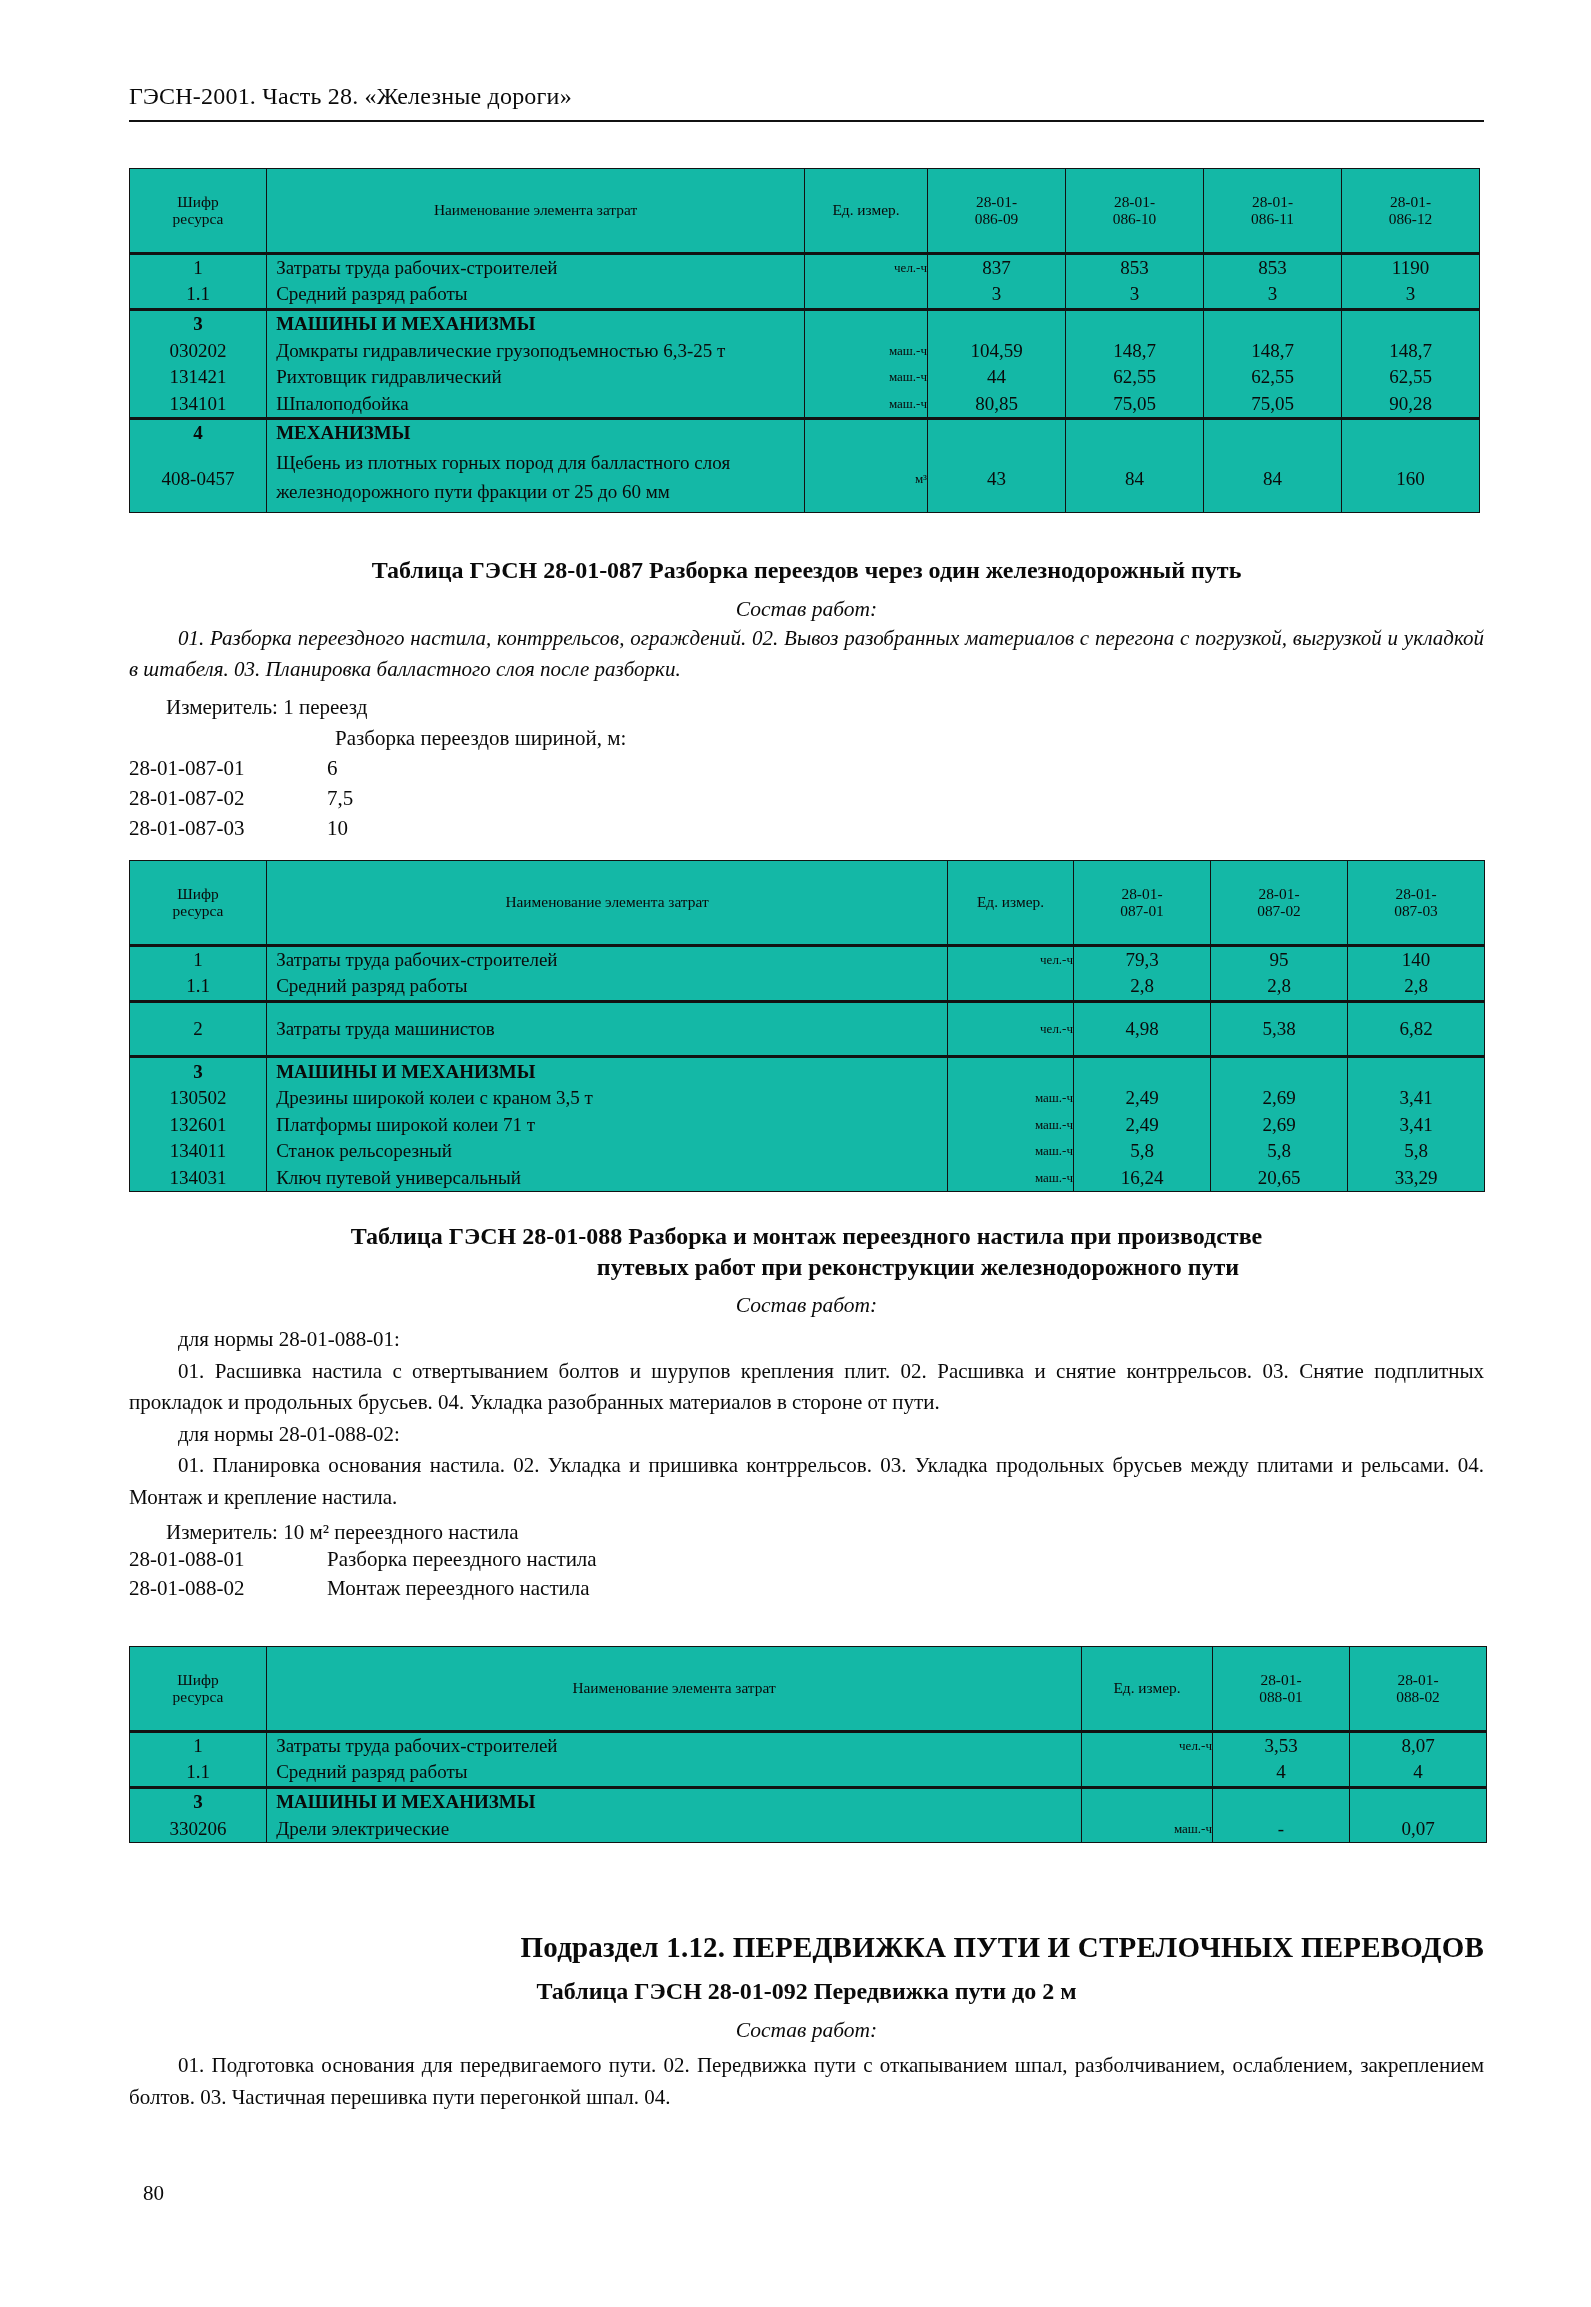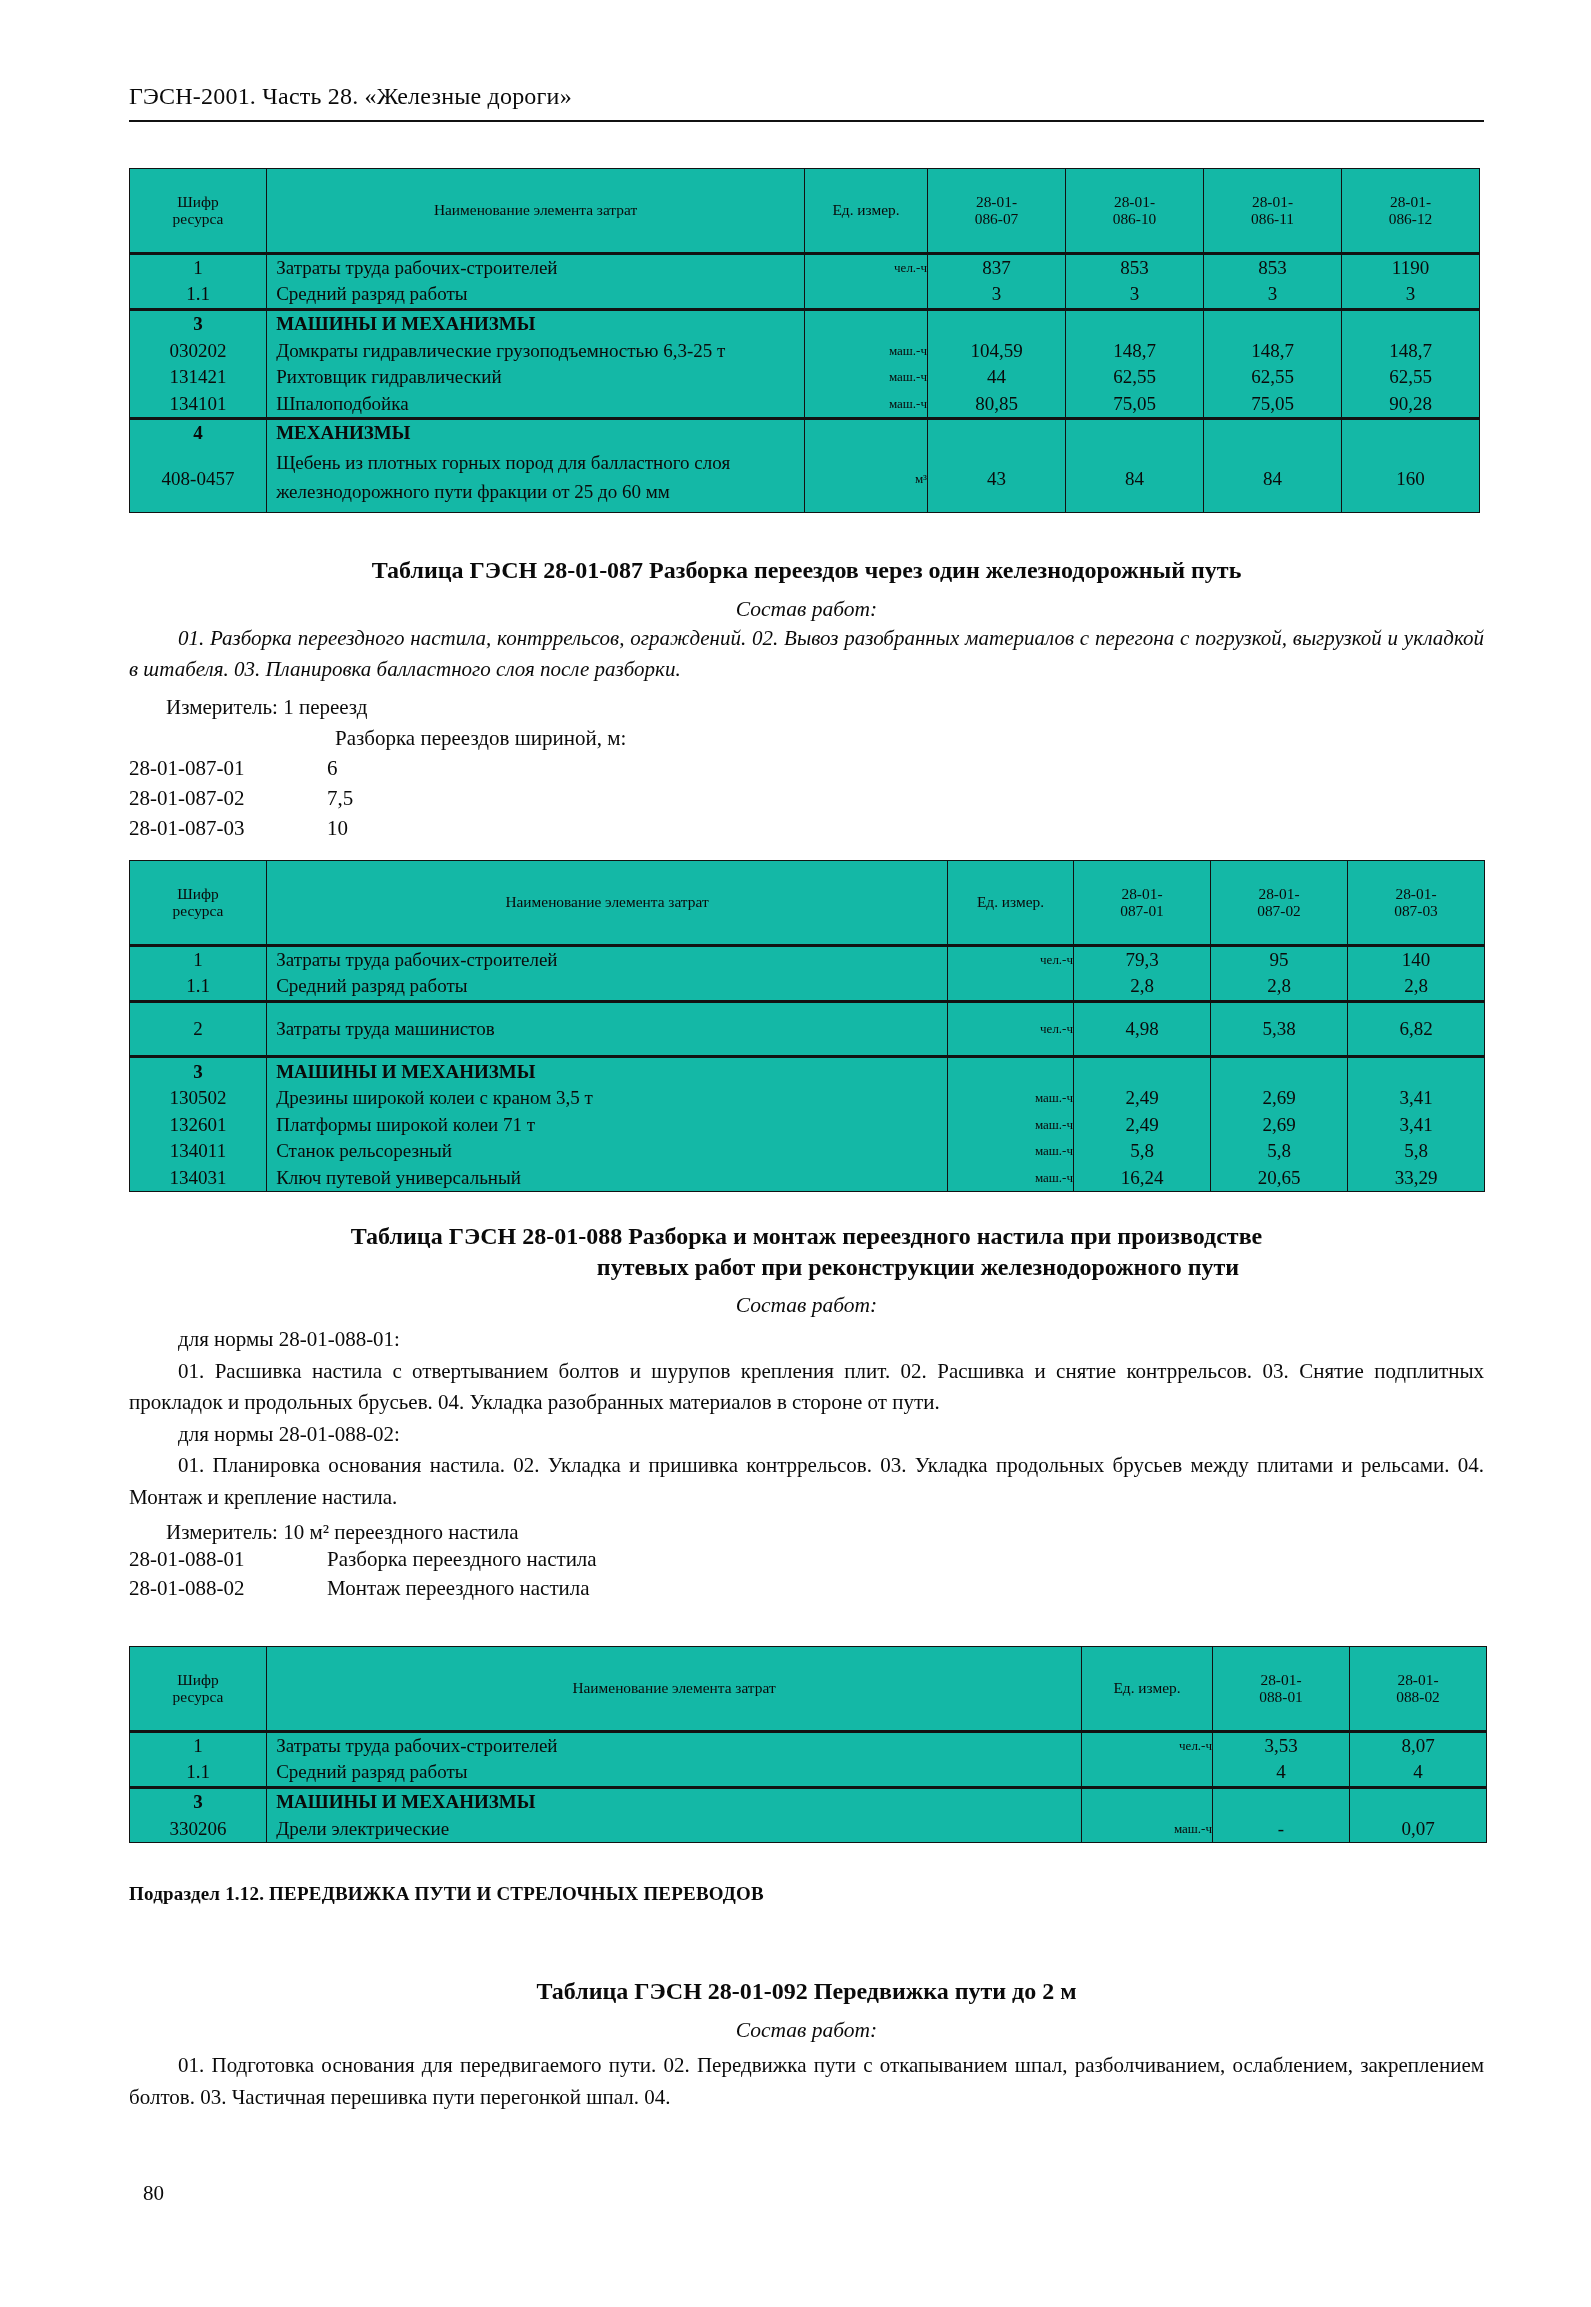--- a/index.html
+++ b/index.html
@@ -107,24 +107,25 @@
     display: flex;
   }
   .list-row .lcode { width: 198px; flex: 0 0 198px; }
   .list-row .lval  { }
   .center-lead {
     font-size: 21px;
     line-height: 1.42;
     padding-left: 206px;
   }
   .subsection {
-    font-size: 19px;
+    font-size: 29px;
     font-weight: bold;
-    text-align: left;
+    text-align: right;
     letter-spacing: 0.2px;
+    margin-top: 48px;
   }
   .pageno {
     font-size: 21px;
   }
 </style>
 </head>
 <body>
 
 <div class="page">
 
@@ -145,21 +146,21 @@
       <tbody>
         <tr class="hdr">
           <td style="height:71px">
             <span>Шифр</span><br>
             <span>ресурса</span>
           </td>
           <td>Наименование элемента затрат</td>
           <td>Ед. измер.</td>
           <td>
             <span class="hdr-code">28-01-</span>
-            <span class="hdr-code">086-07</span>
+            <span class="hdr-code">086-09</span>
           </td>
           <td>
             <span class="hdr-code">28-01-</span>
             <span class="hdr-code">086-10</span>
           </td>
           <td>
             <span class="hdr-code">28-01-</span>
             <span class="hdr-code">086-11</span>
           </td>
           <td>

